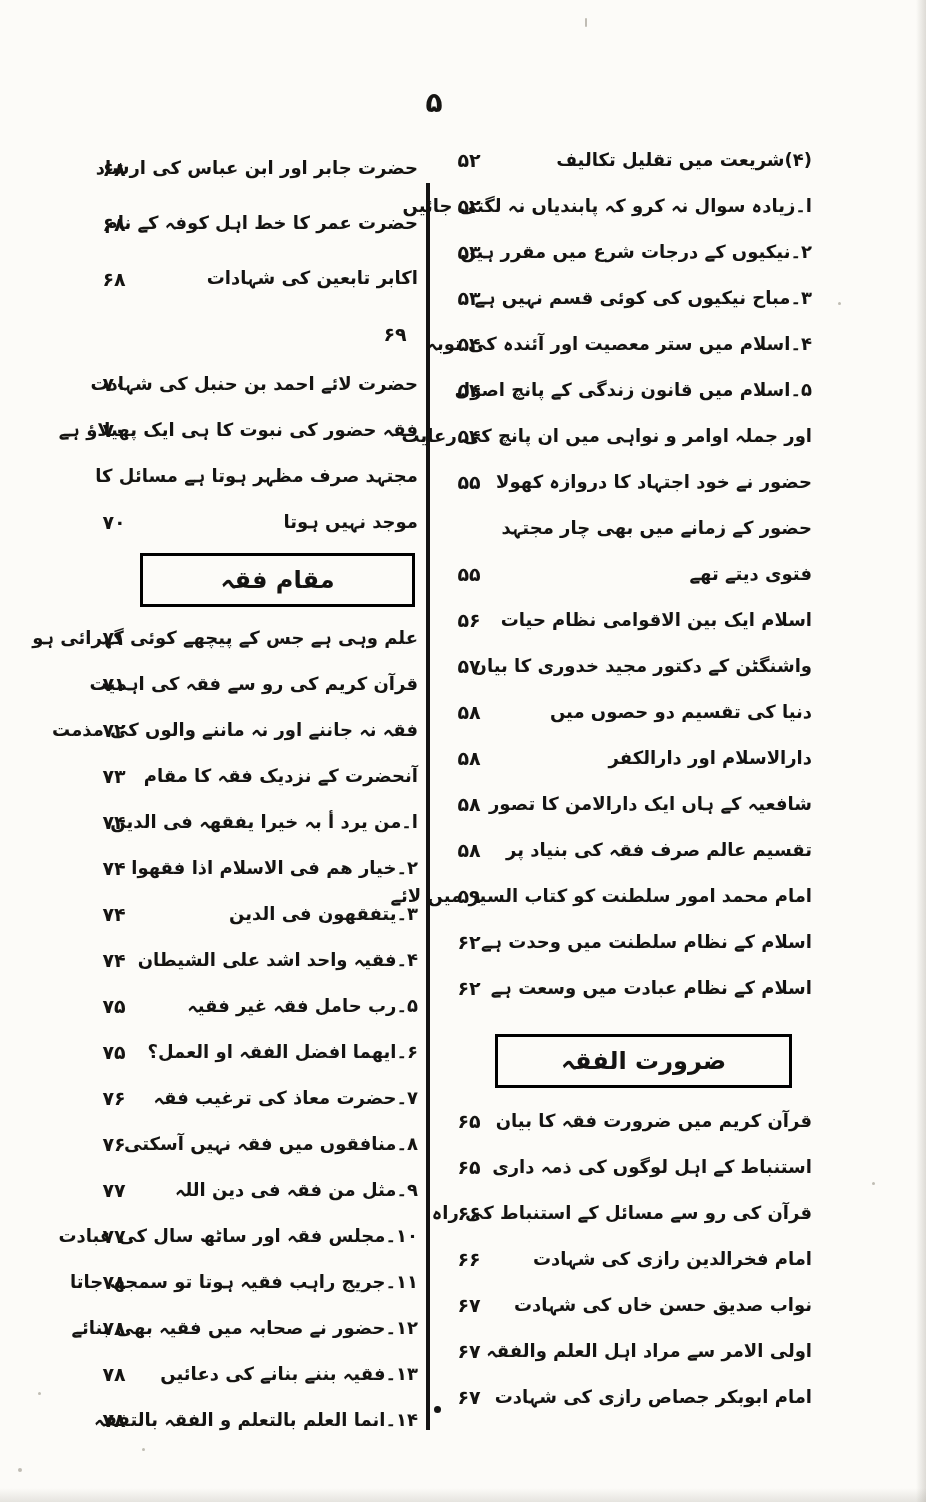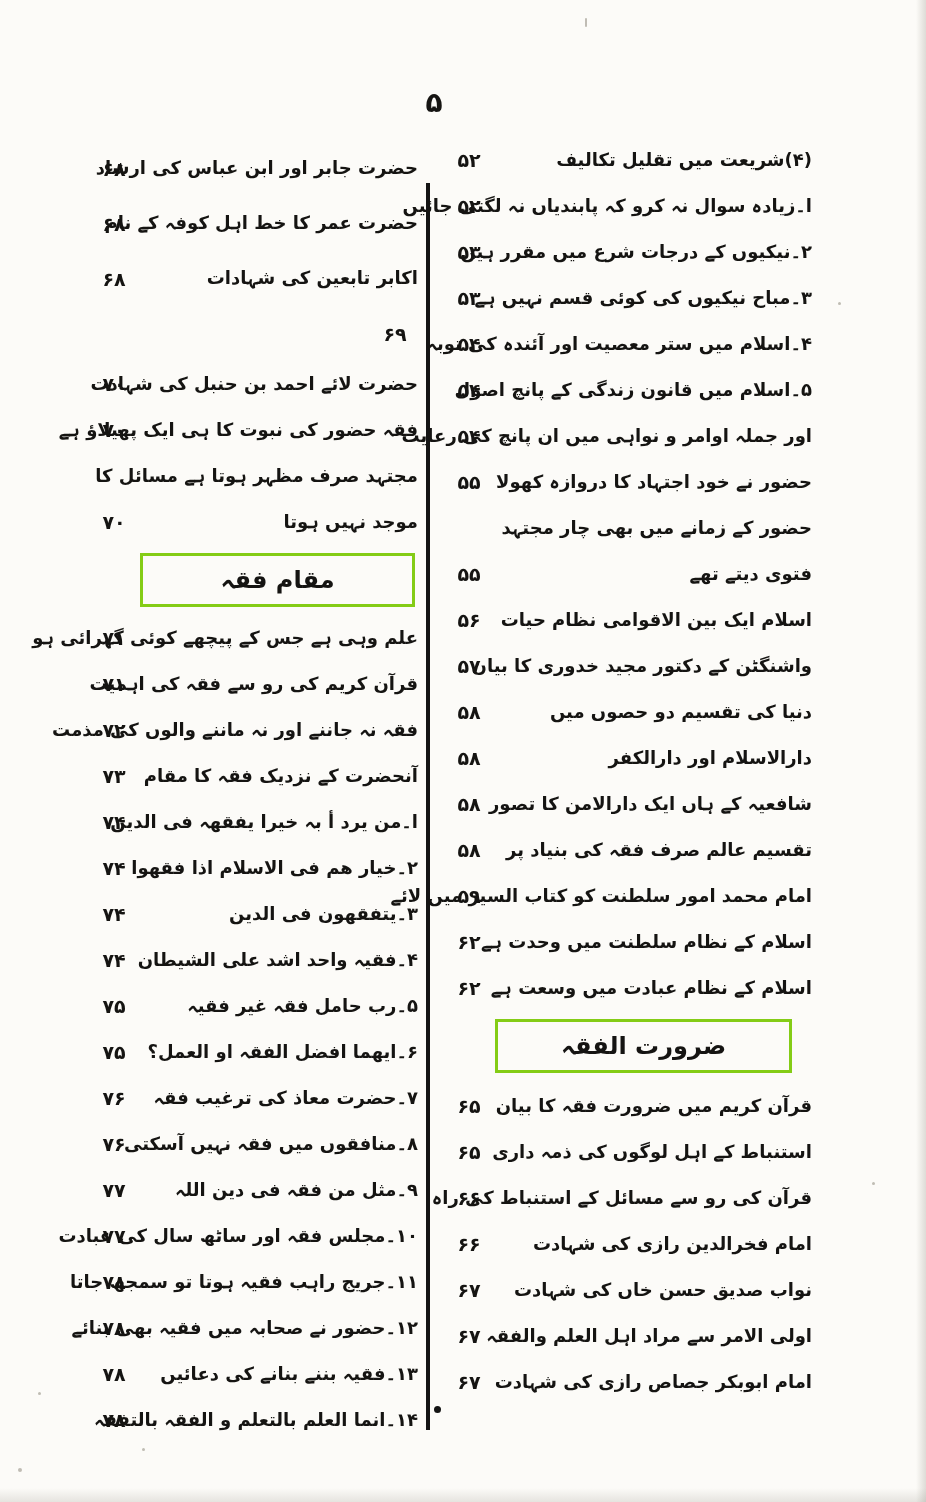--- a/index.html
+++ b/index.html
@@ -32,26 +32,26 @@
 
   .title{
     flex:1 1 auto;min-width:0;
     font-size:18px;font-weight:700;line-height:1.15;
     text-align:start;padding-inline-start:6px;
     white-space:nowrap;
   }
   .pnum{flex:0 0 58px;font-size:19px;font-weight:700;text-align:center;}
 
   .heading-box{
-    border:3px solid #84cc16;height:48px;
+    border:3px solid #000000;height:48px;
     display:flex;align-items:center;justify-content:center;
     background:#fcfbf8;
   }
   .col-left  .heading-box{margin:8px 9px 8px 55px;}
-  .col-right .heading-box{margin:8px 26px 10px 55px;}
+  .col-right .heading-box{margin:23px 26px 10px 55px;}
   .heading-text{font-size:24px;font-weight:700;}
 
   .speck{position:absolute;border-radius:50%;background:#8e887c;opacity:.55;}
 </style>
 </head>
 <body>
 
 <div class="page">
 
   <div class="page-number">۵</div>

